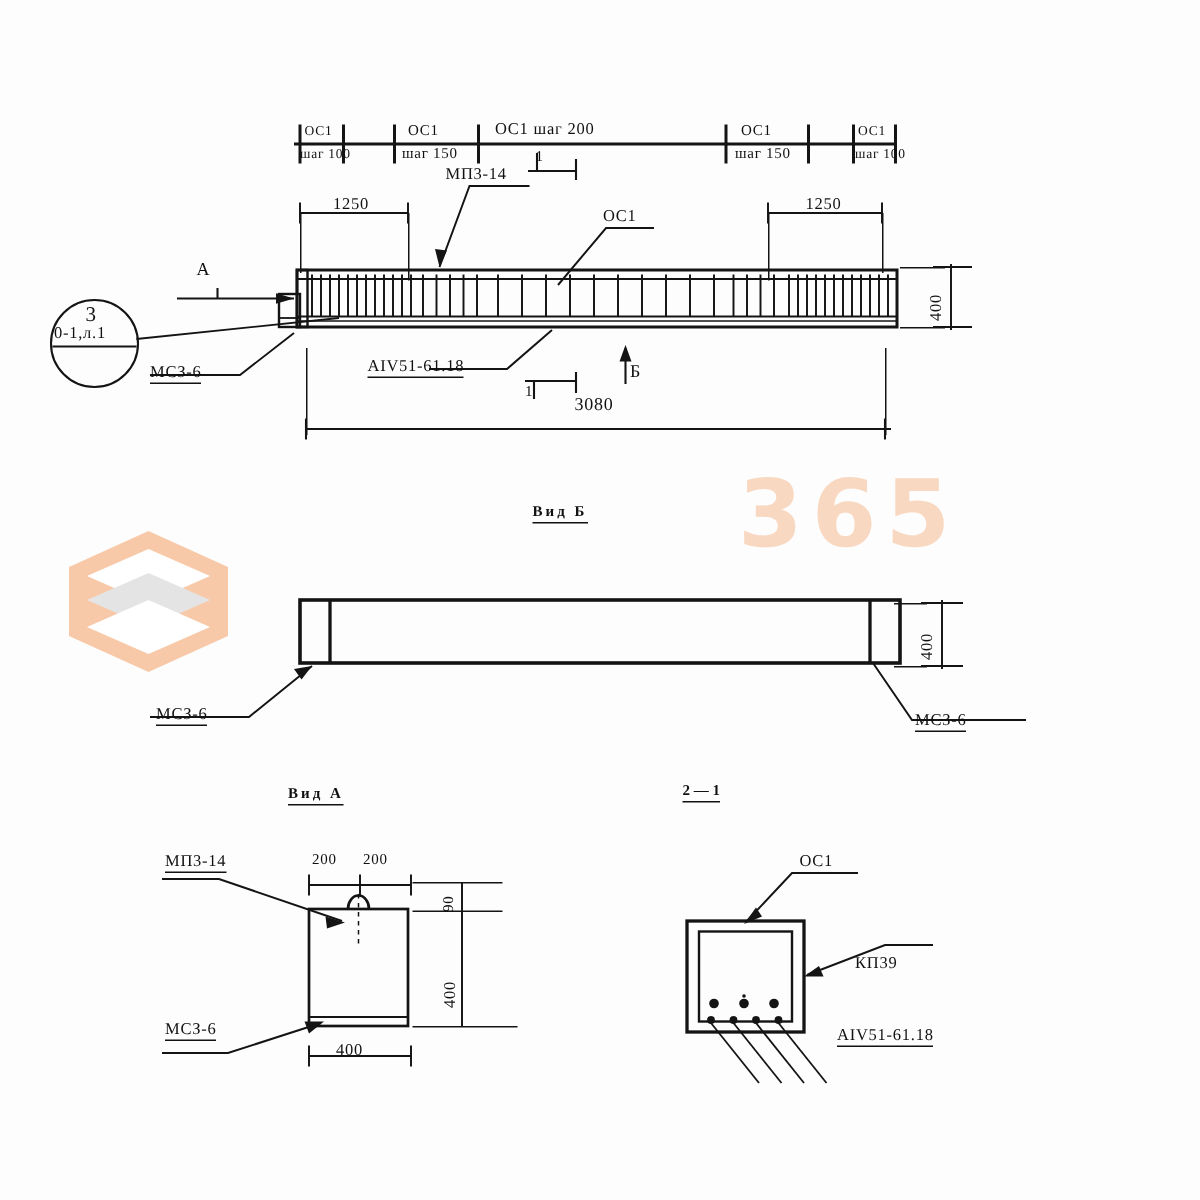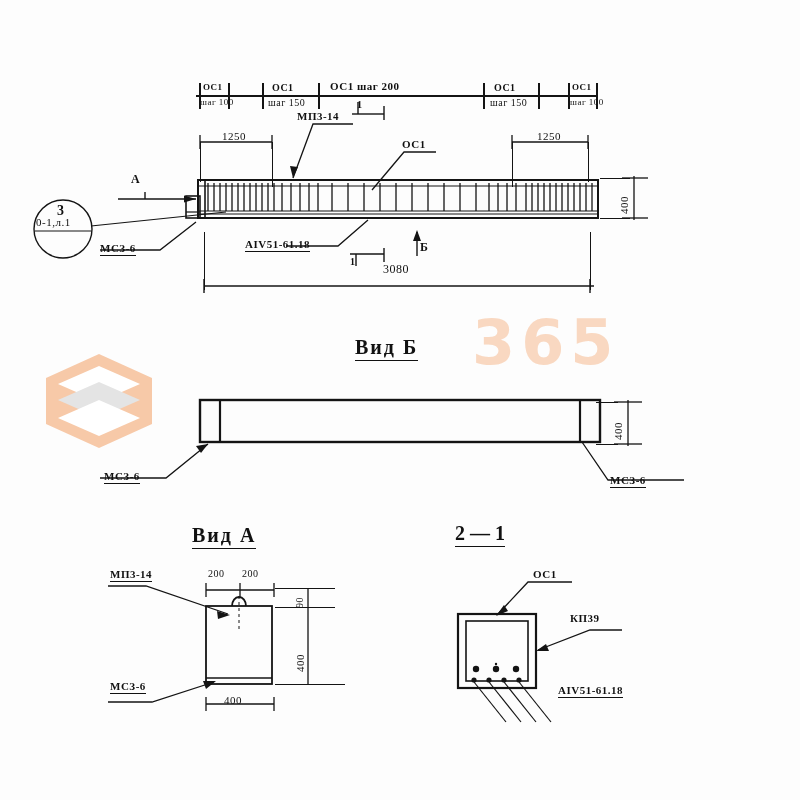--- a/index.html
+++ b/index.html
@@ -3,38 +3,38 @@
 <meta charset="utf-8">
 <style>
   html,body{margin:0;padding:0;background:#ffffff;}
   body{width:800px;height:800px;position:relative;overflow:hidden;
        font-family:"Liberation Serif",serif;color:#0d0d0d;}
 
   #sheet{position:absolute;left:0;top:0;width:800px;height:800px;background:#fdfdfd;}
 
   
   .wm{position:absolute;pointer-events:none;user-select:none;}
-  #wm-365{left:472px;top:306px;font-family:"DejaVu Sans",sans-serif;
+  #wm-365{left:492px;top:306px;font-family:"DejaVu Sans",sans-serif;
           font-weight:bold;font-size:62px;letter-spacing:6px;color:#f9d8c1;}
   #wm-eton{left:44px;top:360px;font-family:"DejaVu Sans",sans-serif;
            font-weight:bold;font-size:62px;letter-spacing:10px;color:#e2e2e2;}
   #wm-logo{left:44px;top:352px;width:110px;height:98px;}
 
   
   .ln{position:absolute;background:#141414;}
   .h{height:1px;}
   .h2{height:2px;}
   .v{width:1px;}
   .v2{width:2px;}
   .tx{position:absolute;font-family:"Liberation Serif",serif;
       font-size:11px;color:#111;white-space:nowrap;letter-spacing:.5px;}
-  .tx.b{font-weight:bold;}
+  .tx.b{font-weight:normal;}
   .tx.u{border-bottom:1.6px solid #111;padding-bottom:1px;}
   .rot{transform:rotate(-90deg);transform-origin:left top;}
-  .ttl{font-size:20px;font-weight:bold;letter-spacing:2px;}
+  .ttl{font-size:10px;font-weight:bold;letter-spacing:2px;}
   svg{position:absolute;overflow:visible;}
   .st{stroke:#141414;fill:none;}
 </style>
 </head>
 <body>
 
 <div id="sheet">
 
   <div class="wm" id="wm-logo">
     <svg width="110" height="98" viewBox="0 0 110 98">
@@ -339,17 +339,17 @@
   <svg style="left:484px;top:578px;" width="90" height="42">
     <polyline points="88,4 44,4 14,36" class="st" stroke-width="1.3"></polyline>
     <polygon points="12,38 24,33 20,27" fill="#141414"></polygon>
   </svg>
   <div class="tx b" style="left:533px;top:568px;font-size:11px;">ОС1</div>
 
   <svg style="left:528px;top:622px;" width="96" height="36">
     <polyline points="94,8 62,8 10,28" class="st" stroke-width="1.3"></polyline>
     <polygon points="8,29 21,29 18,22" fill="#141414"></polygon>
   </svg>
-  <div class="tx b" style="left:570px;top:612px;font-size:11px;">КП39</div>
+  <div class="tx b" style="left:570px;top:636px;font-size:11px;">КП39</div>
 
   <div class="tx b u" style="left:558px;top:684px;font-size:11px;">АIV51-61.18</div>
 
 </div>
 
 </body></html>

